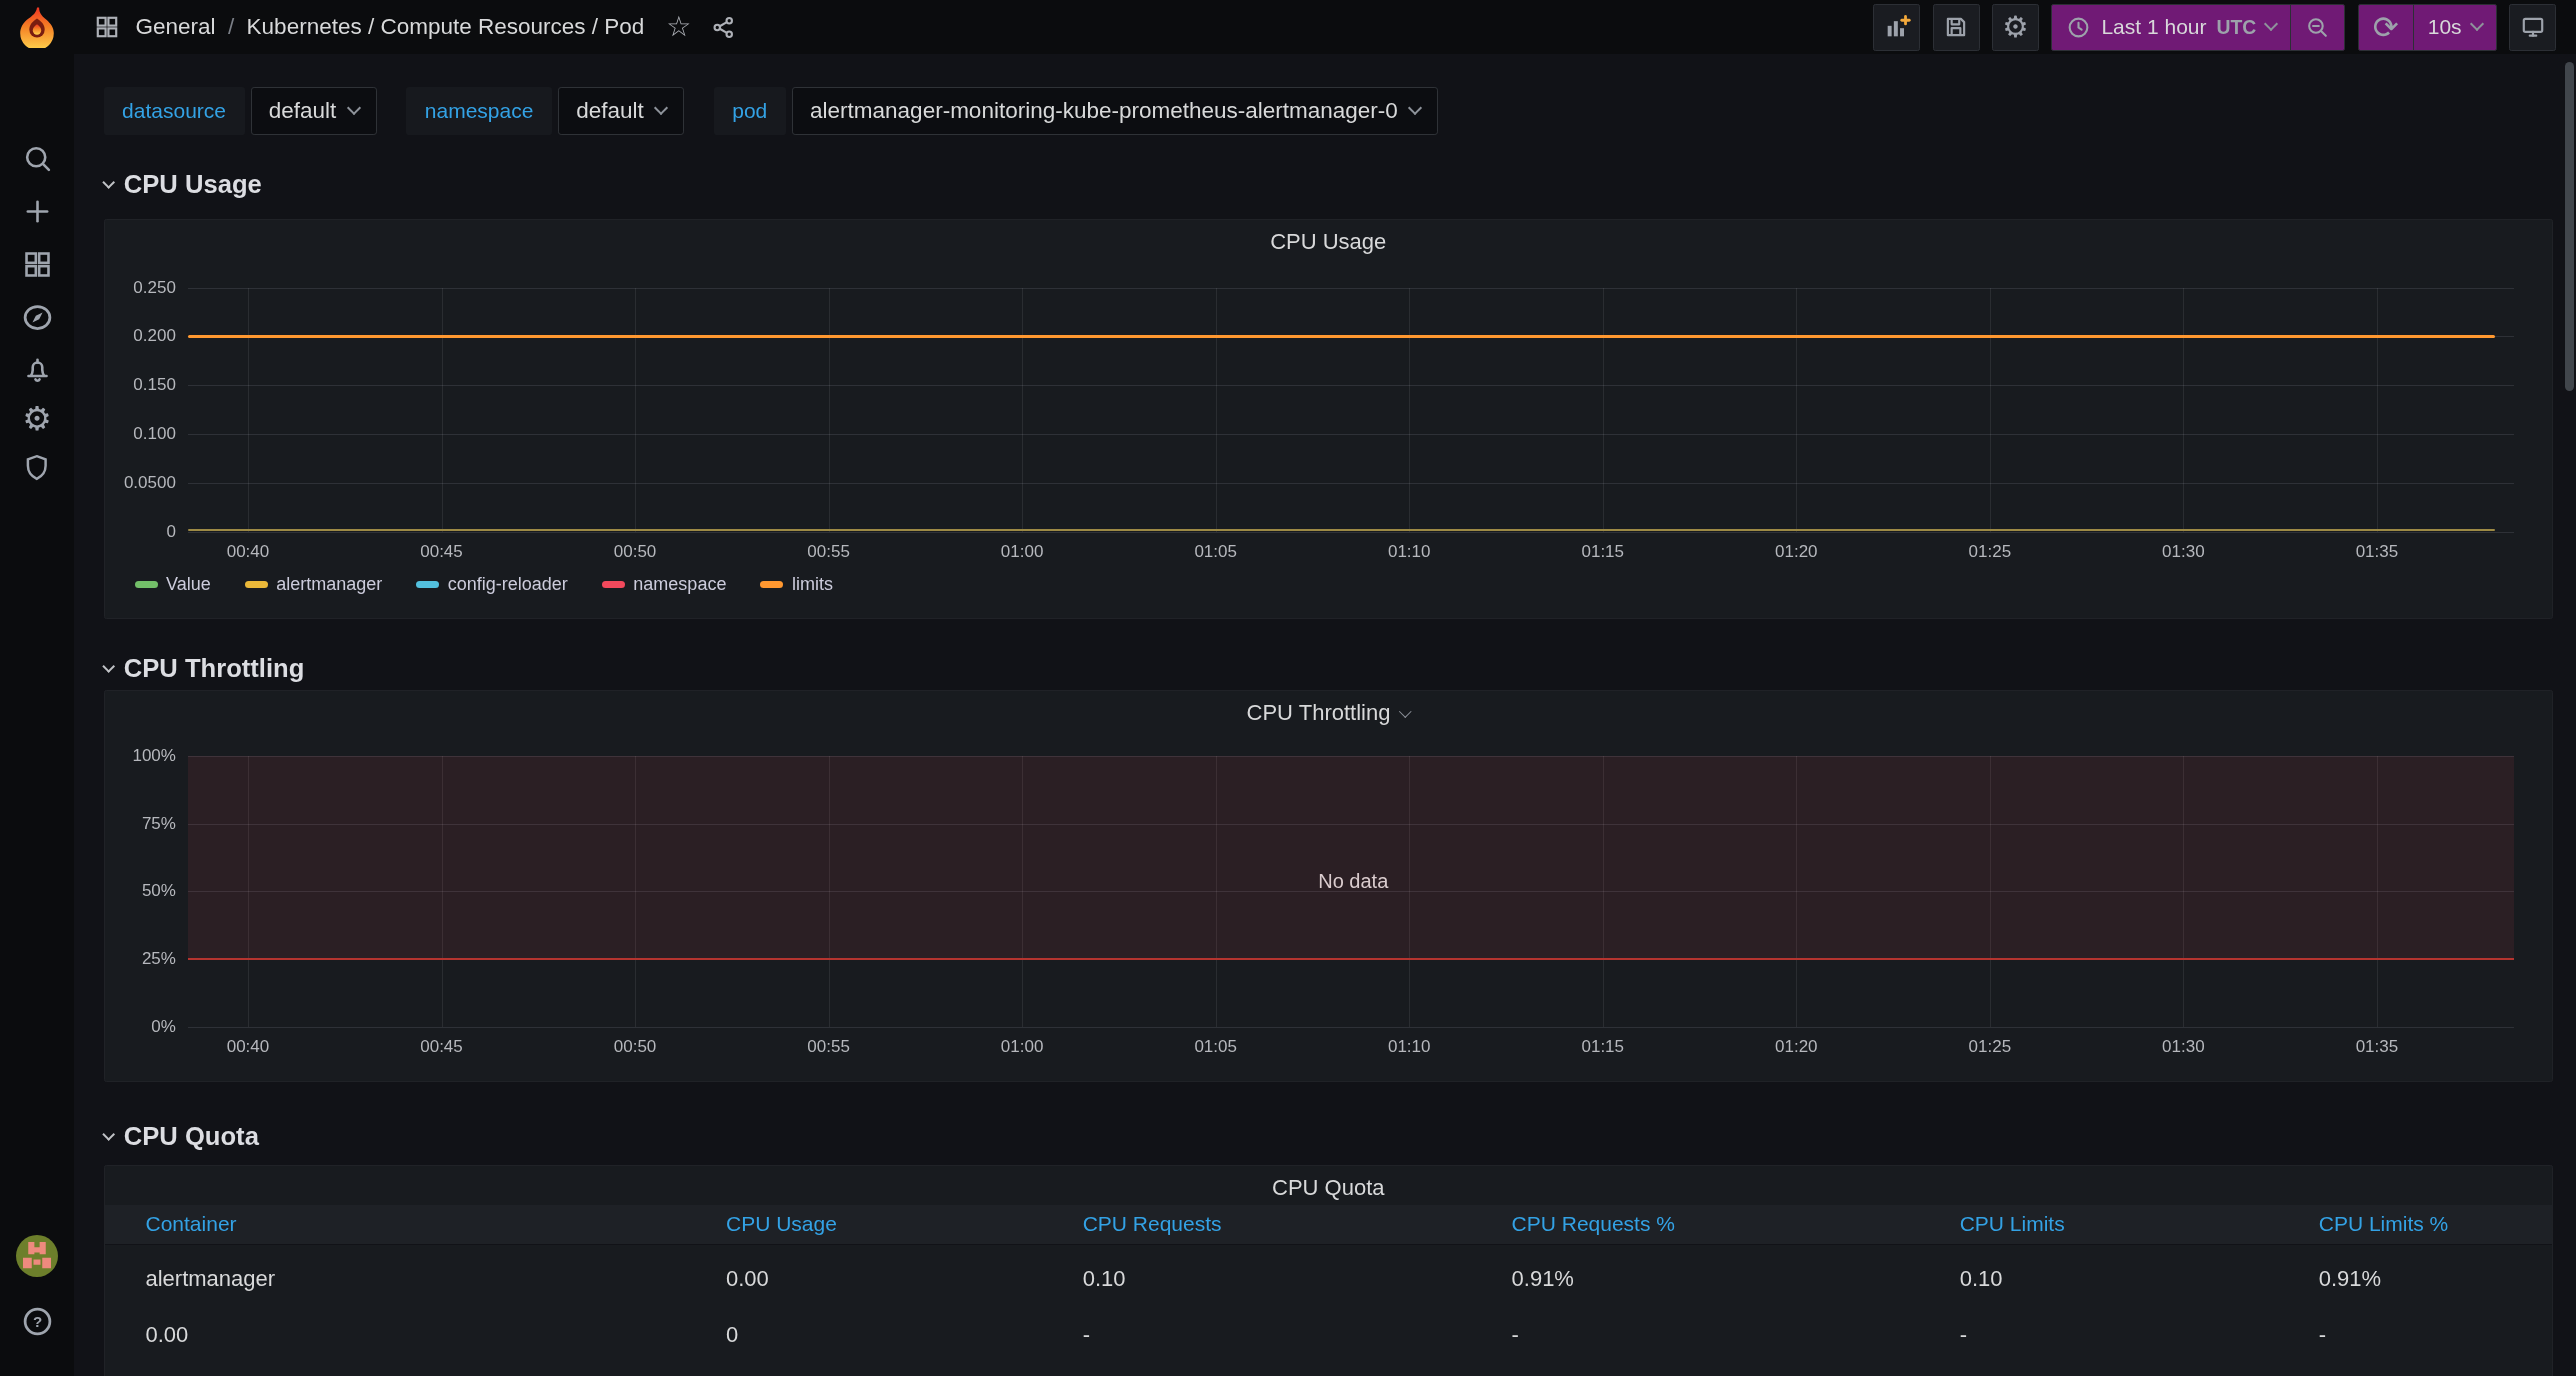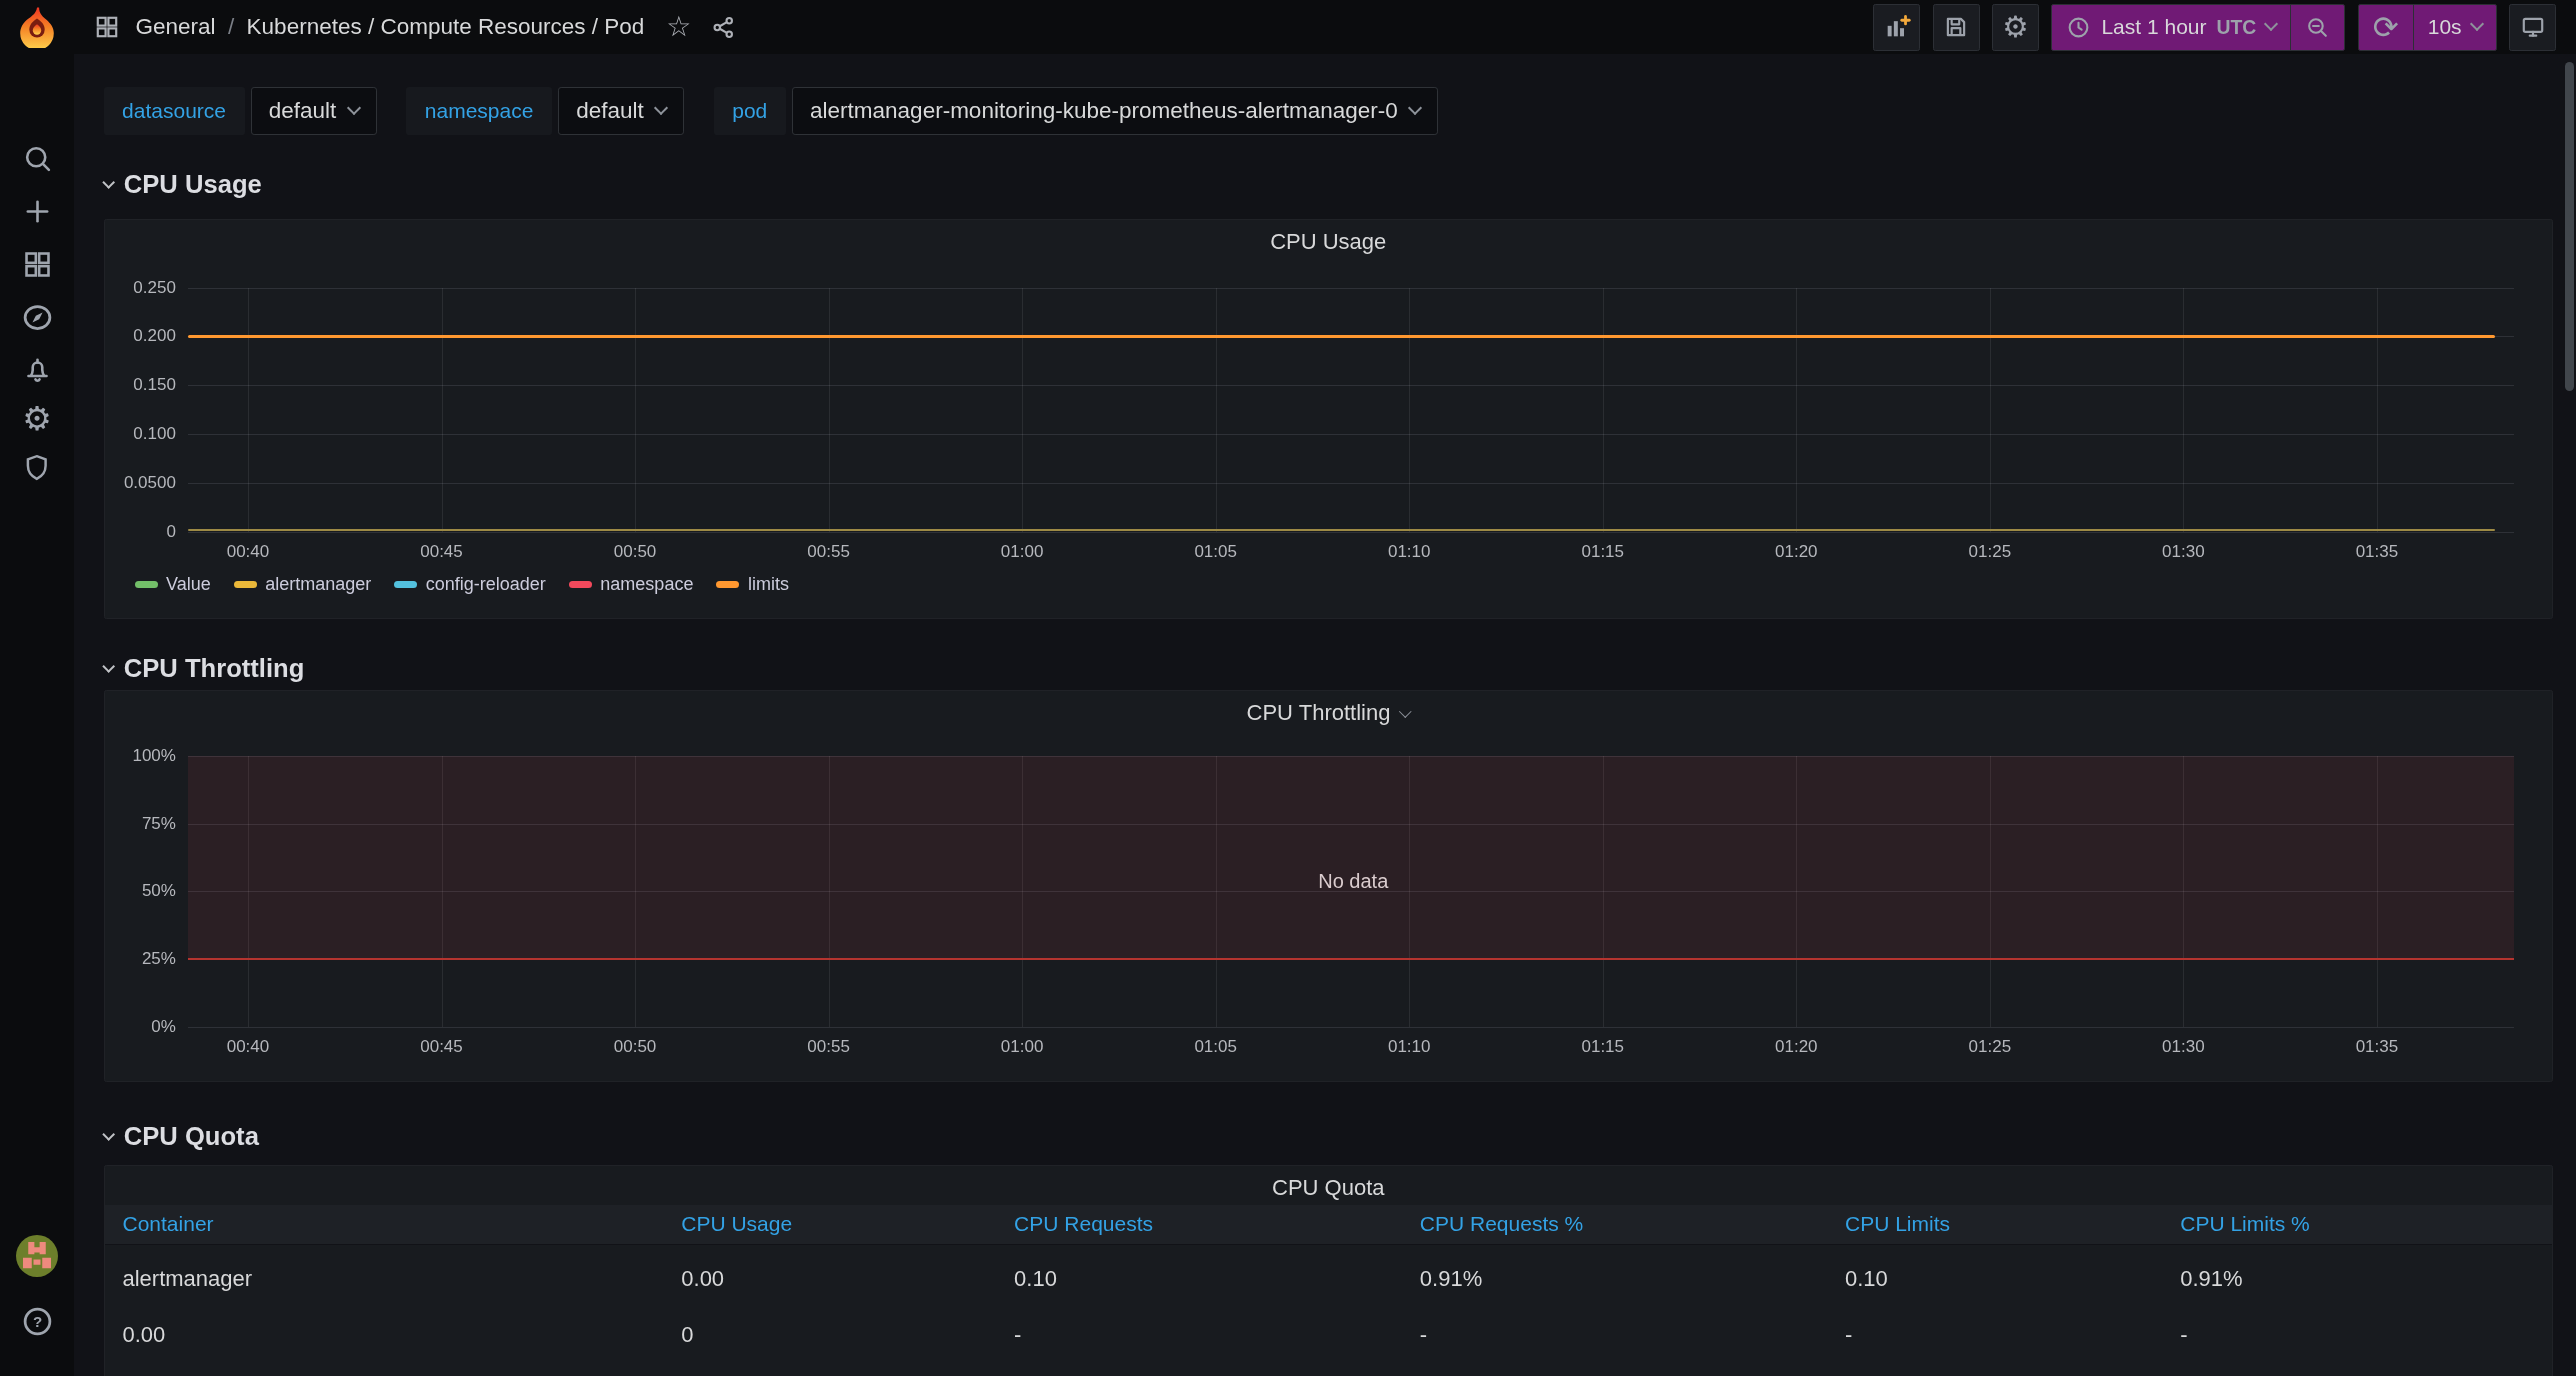--- a/index.html
+++ b/index.html
@@ -60,27 +60,27 @@
 
   .hgrid { position:absolute; left:0; right:4.7px; height:0.8px; background:rgba(204,204,220,.13); }
   .vgrid { position:absolute; top:0; bottom:0; width:0.8px; background:rgba(204,204,220,.10); }
   .ylabel { position:absolute; right:calc(100% + 11.6px); transform:translateY(-50%); font-size:17px; color:#b6b8bd; white-space:nowrap; }
   .xlabel { position:absolute; top:calc(100% + 10px); transform:translateX(-50%); font-size:17px; color:#b6b8bd; white-space:nowrap; }
   .series-line { position:absolute; left:0; border-radius:1.6px; }
   .thresh-fill { position:absolute; left:0; right:4.7px; top:0; }
   .thresh-line { position:absolute; left:0; right:4.7px; height:2.3px; }
   .no-data { position:absolute; left:0; right:0; top:42%; text-align:center; font-size:20px; color:#d8d9da; }
 
-  .legend { position:absolute; left:30px; top:354px; display:flex; align-items:center; gap:23px; }
+  .legend { position:absolute; left:30px; top:354px; display:flex; align-items:center; gap:34px; }
   .legend-item { display:flex; align-items:center; gap:8.5px; cursor:pointer; }
   .legend-swatch { width:23px; height:7px; border-radius:3.9px; }
   .legend-label { font-size:18px; color:#ccccdc; }
 
   
-  .tbl-grid { display:grid; grid-template-columns:23% 13.7% 16.7% 17.5% 13.8% 14.3%; padding-left:18px; align-items:center; }
+  .tbl-grid { display:grid; grid-template-columns:23% 13.7% 16.7% 17.5% 13.8% 14.3%; padding-left:41px; align-items:center;gap:27px; }
   #tbl-head { position:absolute; top:39px; left:0; right:0; height:40px; background:#1e2126; border-bottom:0.8px solid #111217; }
   #tbl-head .cell { font-size:21px; font-weight:500; cursor:pointer; }
   #tbl-rows { position:absolute; top:85px; left:0; right:0; }
   .tbl-row { height:56px; }
   .tbl-row .cell { font-size:22px; color:#d8d9da; }
 
   
   #scroll-thumb { position:absolute; right:1.6px; top:62px; width:9.3px; height:329px; border-radius:5.4px; background:#41464c; cursor:pointer; }
 </style>
 </head>

